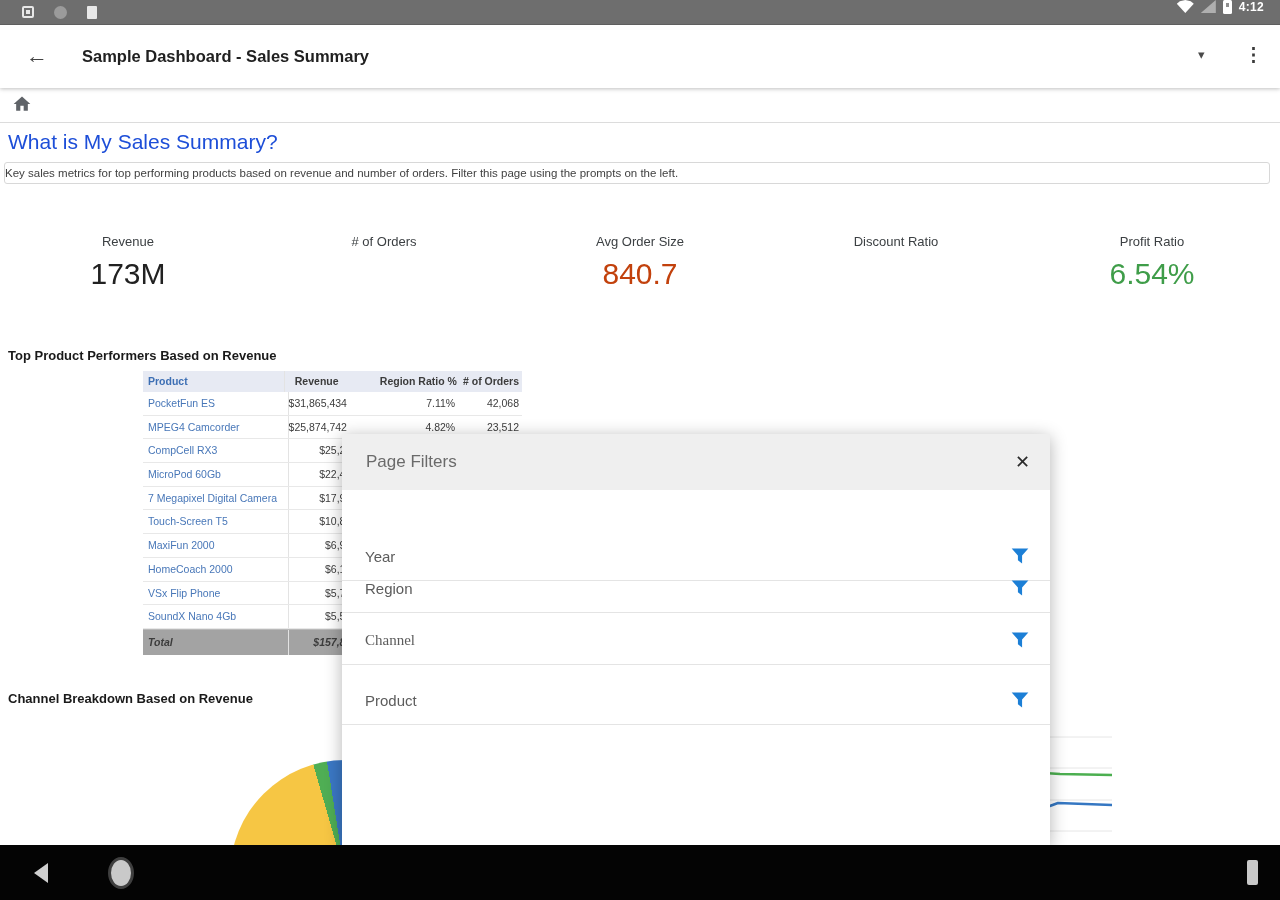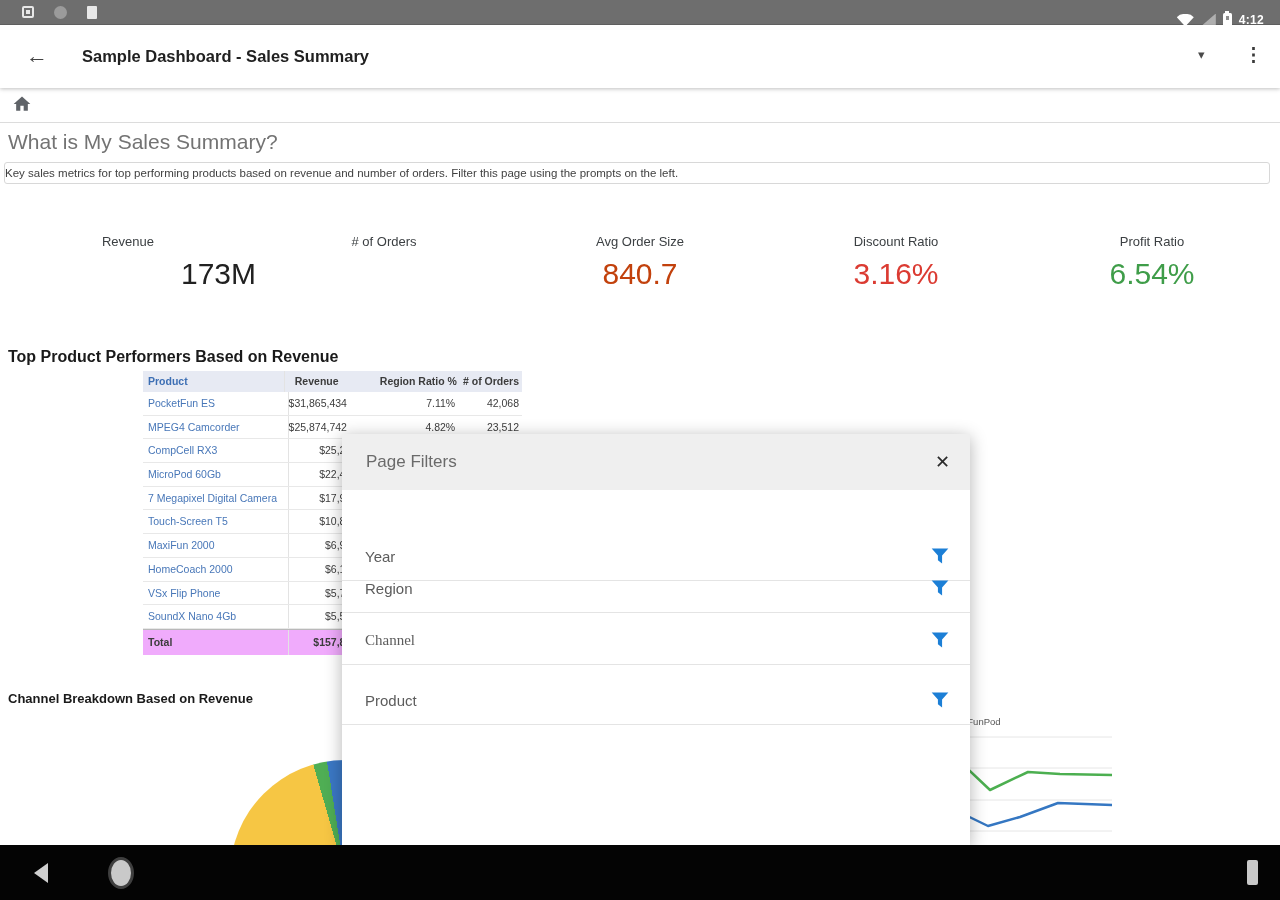--- a/index.html
+++ b/index.html
@@ -4,21 +4,21 @@
 <style>
   html,body{margin:0;padding:0;background:#333;}
   #screen{position:relative;width:1280px;height:900px;background:#ffffff;overflow:hidden;
           font-family:"Liberation Sans", sans-serif; -webkit-font-smoothing:antialiased;}
   .abs{position:absolute;}
 
   
   #statusbar{left:0;top:0;width:1280px;height:24px;background:#6E6E6E;z-index:40;
              border-bottom:1px solid #5e5e5e;}
   .sb-left{position:absolute;left:22px;top:0;height:24px;display:flex;align-items:center;gap:20px;}
-  .sb-right{position:absolute;right:16px;top:0;height:40px;display:flex;align-items:center;gap:7px;}
+  .sb-right{position:absolute;right:16px;top:0;height:40px;display:flex;align-items:flex-start;gap:7px;}
   .sb-time{color:#fff;font-size:12px;font-weight:bold;letter-spacing:.3px;}
   .ic-shot{width:12px;height:12px;border:2px solid #e8e8e8;border-radius:2px;box-sizing:border-box;background:#6E6E6E;}
   .ic-shot::after{content:"";display:block;width:4px;height:4px;margin:2px auto 0;background:#e8e8e8;}
   .ic-dim{width:13px;height:13px;border-radius:50%;background:#9b9b9b;}
   .ic-file{width:10px;height:13px;background:#e8e8e8;border-radius:1px;}
   .ic-wifi{width:17px;height:13px;background:#fff;clip-path:polygon(50% 100%,0 28%,18% 10%,50% 0,82% 10%,100% 28%);}
   .ic-cell{width:15px;height:13px;background:rgba(255,255,255,.45);clip-path:polygon(100% 0,100% 100%,0 100%);}
   .ic-batt{position:relative;width:9px;height:14px;background:#fff;border-radius:1.5px;}
   .ic-batt::before{content:"";position:absolute;left:2.5px;top:-2px;width:4px;height:2px;background:#fff;}
   .ic-batt::after{content:"";position:absolute;left:3px;top:3px;width:3px;height:4px;background:#8f8f8f;}
@@ -29,55 +29,55 @@
   #back-arrow{left:26px;top:17px;font-size:22px;color:#424242;line-height:30px;cursor:pointer;}
   #appbar-title{left:82px;top:0;height:64px;line-height:64px;font-size:16.5px;font-weight:bold;color:#212121;}
   #page-caret{left:1198px;top:0;height:64px;line-height:62px;font-size:13px;color:#4a4a4a;cursor:pointer;}
   #overflow-dots{left:1244px;top:0;height:64px;line-height:62px;font-size:19px;font-weight:bold;color:#3a3a3a;cursor:pointer;letter-spacing:0;}
 
   
   #homestrip{left:0;top:88px;width:1280px;height:34px;background:#fff;border-bottom:1px solid #dcdcdc;}
   #home-ic{left:12px;top:6px;width:20px;height:20px;}
 
   
-  #page-title{left:8px;top:130px;font-size:21px;color:#737373;}
+  #page-title{left:8px;top:130px;font-size:21px;color:#1d4ed8;}
   #page-desc{left:4px;top:162px;width:1264px;height:20px;border:1px solid #d8d8d8;border-radius:3px;
              line-height:20px;font-size:11.5px;color:#414141;white-space:nowrap;overflow:hidden;}
 
   
   #kpi-row{left:0;top:228px;width:1280px;height:72px;display:flex;}
   .kpi{flex:1;text-align:center;}
   .kpi-label{font-size:13px;color:#3c4043;margin-top:6px;}
   .kpi-value{font-size:30px;margin-top:8px;color:#212121;}
 
   
-  #table-title{left:8px;top:348px;font-size:16px;font-weight:bold;color:#1a1a1a;}
+  #table-title{left:8px;top:348px;font-size:13px;font-weight:bold;color:#1a1a1a;}
   #ptable{left:143px;top:371px;width:379px;font-size:10.5px;color:#3c3c3c;}
   .t-head{display:flex;height:21px;line-height:21px;background:#E7EAF3;font-weight:bold;}
   .t-row{display:flex;height:22.7px;line-height:22.7px;border-bottom:1px solid #e8e8e8;background:#fff;}
-  .t-total{display:flex;height:25px;line-height:25px;background:#f0abfc;font-weight:bold;border-top:1px solid #b9b9b9;}
+  .t-total{display:flex;height:25px;line-height:25px;background:#a3a3a3;font-weight:bold;border-top:1px solid #b9b9b9;font-style:italic;}
   .c-prod{width:140px;padding-left:5px;border-right:1px solid #e3e3e3;overflow:hidden;white-space:nowrap;}
   .c-rev{width:57px;text-align:right;padding-right:3px;}
   .c-pr{width:107px;text-align:right;padding-right:3px;}
   .c-ord{width:61px;text-align:right;padding-right:3px;}
   .t-head .c-prod{color:#3D6FB4;}
   .t-head .c-rev{text-align:left;padding-left:10px;}
   .t-row .c-prod{color:#4877B8;cursor:pointer;}
 
   
   #channel-title{left:8px;top:691px;font-size:13px;font-weight:bold;color:#1a1a1a;}
   #pie{left:230px;top:760px;width:230px;height:230px;border-radius:50%;}
 
   
   #legend{left:941px;top:714px;height:14px;display:flex;align-items:center;gap:5px;font-size:9.5px;color:#555;}
   .legend-dash{width:11px;height:2.5px;border-radius:1px;}
   #linechart{left:938px;top:730px;}
 
   
-  #modal{left:342px;top:434px;width:628px;height:411px;background:#fff;z-index:20;
+  #modal{left:342px;top:434px;width:708px;height:411px;background:#fff;z-index:20;
          box-shadow:0 3px 16px rgba(0,0,0,.3);}
   #modal-head{position:absolute;left:0;top:0;width:100%;height:56px;background:#EFEFEF;}
   #modal-title{position:absolute;left:24px;top:0;height:56px;line-height:56px;font-size:17px;color:#6a6a6a;}
   #modal-close{position:absolute;right:20px;top:0;height:56px;line-height:56px;font-size:18px;color:#2b2b2b;cursor:pointer;}
   .f-row{position:absolute;left:0;width:100%;height:47px;border-bottom:1px solid #e4e4e4;cursor:pointer;margin-top:43px;}
   .f-label{position:absolute;left:23px;top:0;height:47px;line-height:47px;font-size:15px;color:#5c5c5c;}
   .f-funnel{position:absolute;right:20px;top:13px;width:20px;height:20px;}
 
   
   #navbar{left:0;top:845px;width:1280px;height:55px;background:#040404;z-index:50;}
@@ -118,32 +118,31 @@
       <path d="M10 20v-6h4v6h5v-8h3L12 3 2 12h3v8z" fill="#5f6368"></path>
     </svg>
   </div>
 
   <div class="abs" id="page-title">What is My Sales Summary?</div>
   <div class="abs" id="page-desc">Key sales metrics for top performing products based on revenue and number of orders. Filter this page using the prompts on the left.</div>
 
   <div class="abs" id="kpi-row">
       <div class="kpi">
         <div class="kpi-label">Revenue</div>
-        <div class="kpi-value" style="color: rgb(33, 33, 33); text-align: right;">173M</div>
+        <div class="kpi-value" style="color: rgb(33, 33, 33);">173M</div>
       </div>
       <div class="kpi">
         <div class="kpi-label"># of Orders</div>
       </div>
       <div class="kpi">
         <div class="kpi-label">Avg Order Size</div>
         <div class="kpi-value" style="color: #c2410c;">840.7</div>
       </div>
       <div class="kpi">
         <div class="kpi-label">Discount Ratio</div>
-        <div class="kpi-value" style="color: rgb(219, 59, 50);">3.16%</div>
       </div>
       <div class="kpi">
         <div class="kpi-label">Profit Ratio</div>
         <div class="kpi-value" style="color: rgb(63, 157, 73);">6.54%</div>
       </div>
     </div>
 
   <div class="abs" id="table-title">Top Product Performers Based on Revenue</div>
   <div class="abs" id="ptable">
       <div class="t-head">

